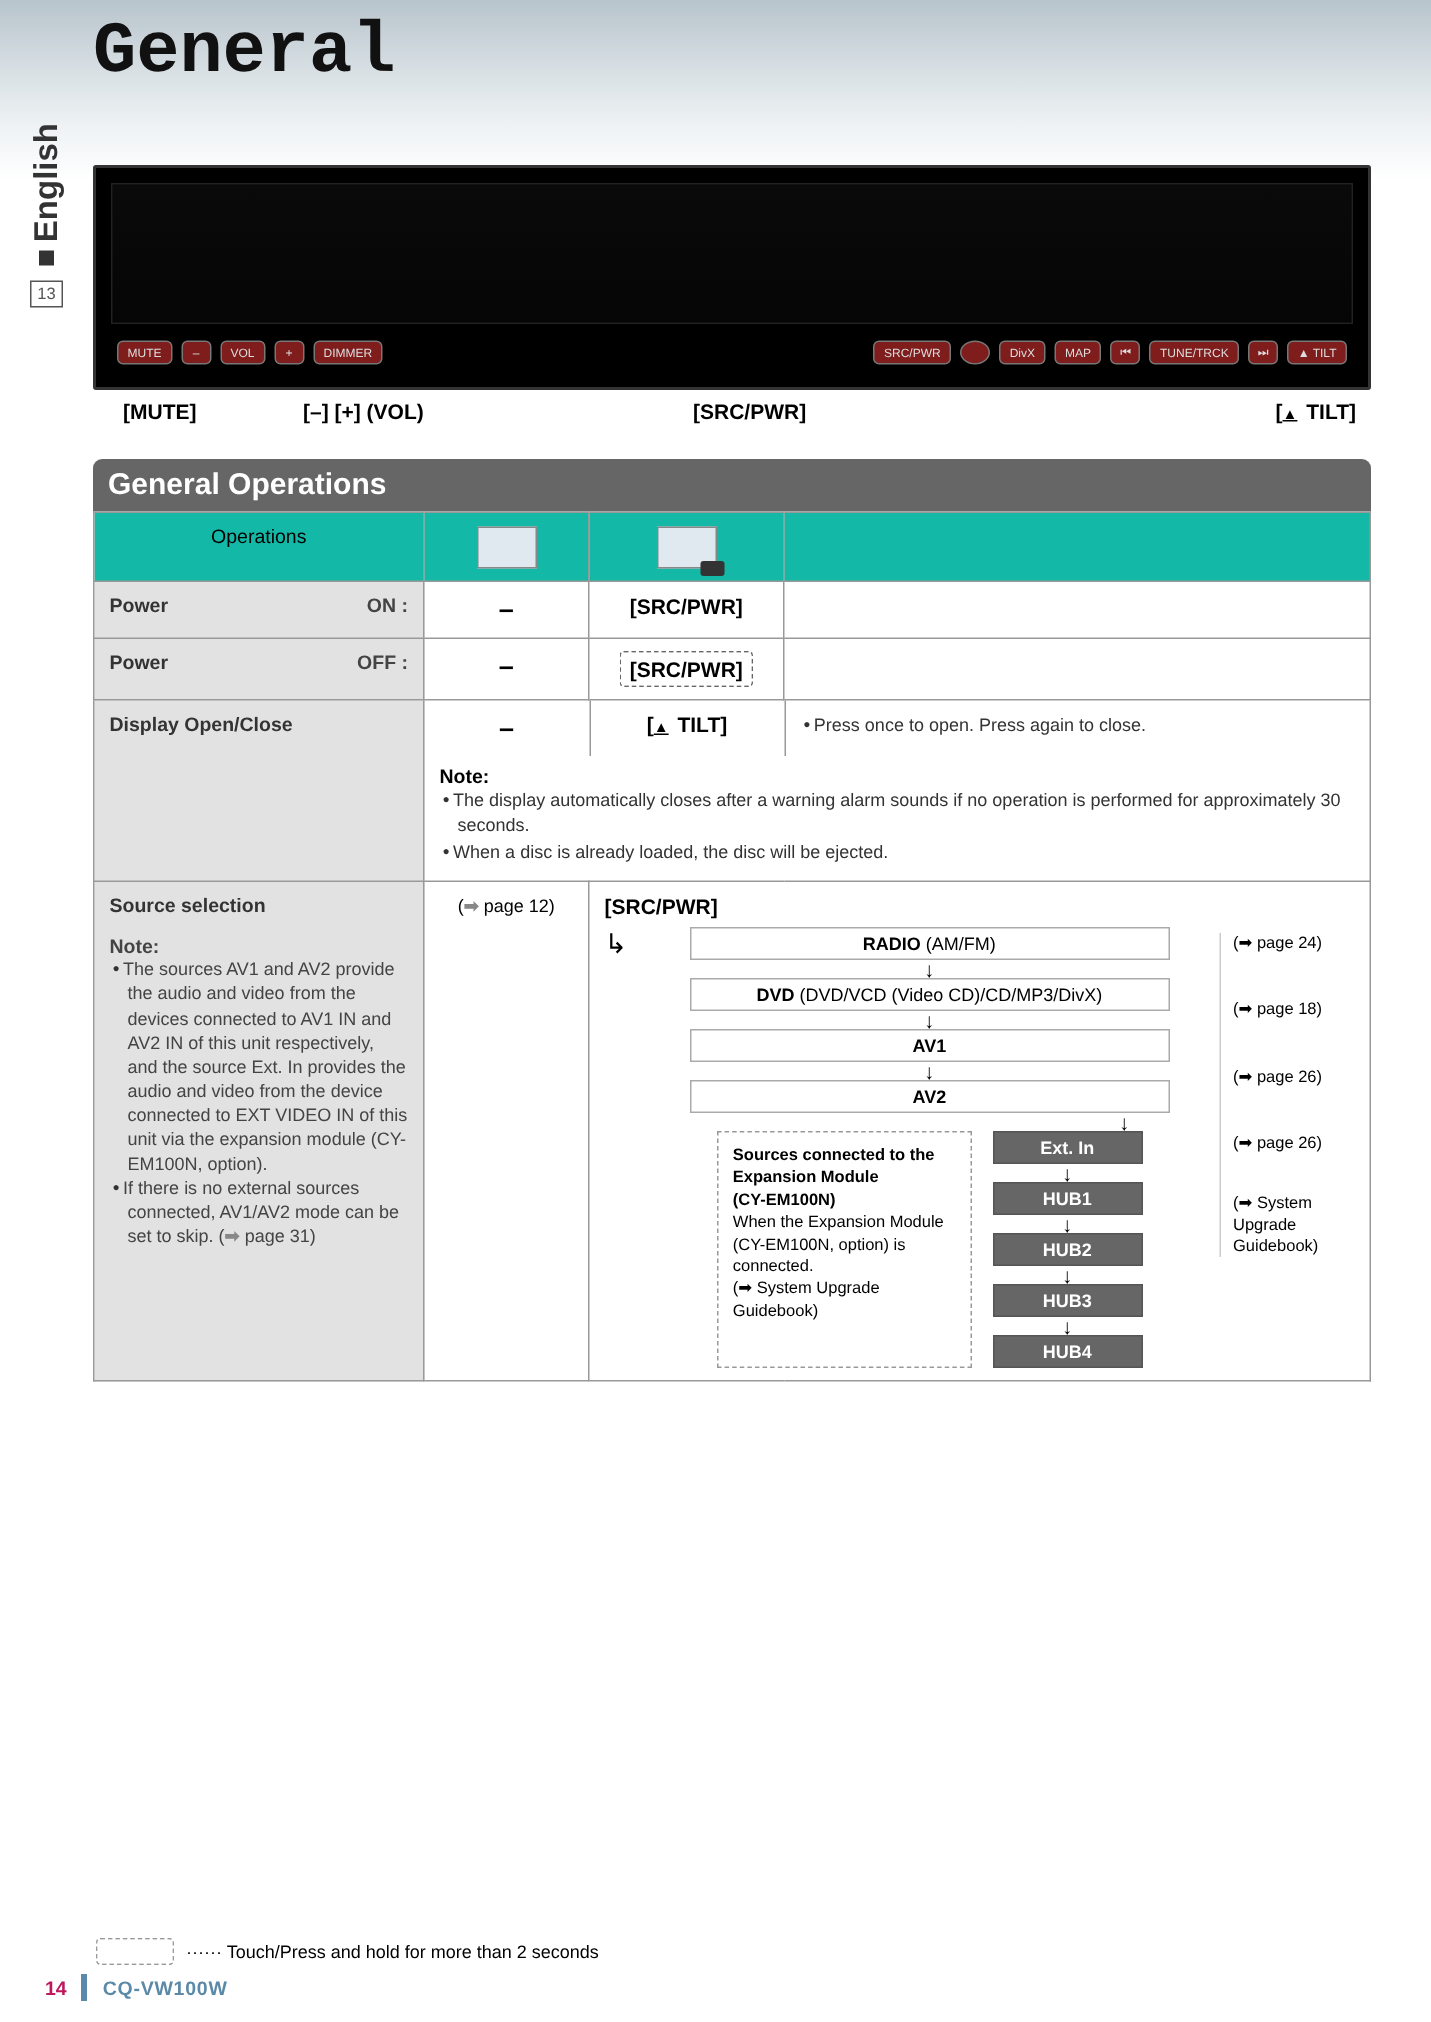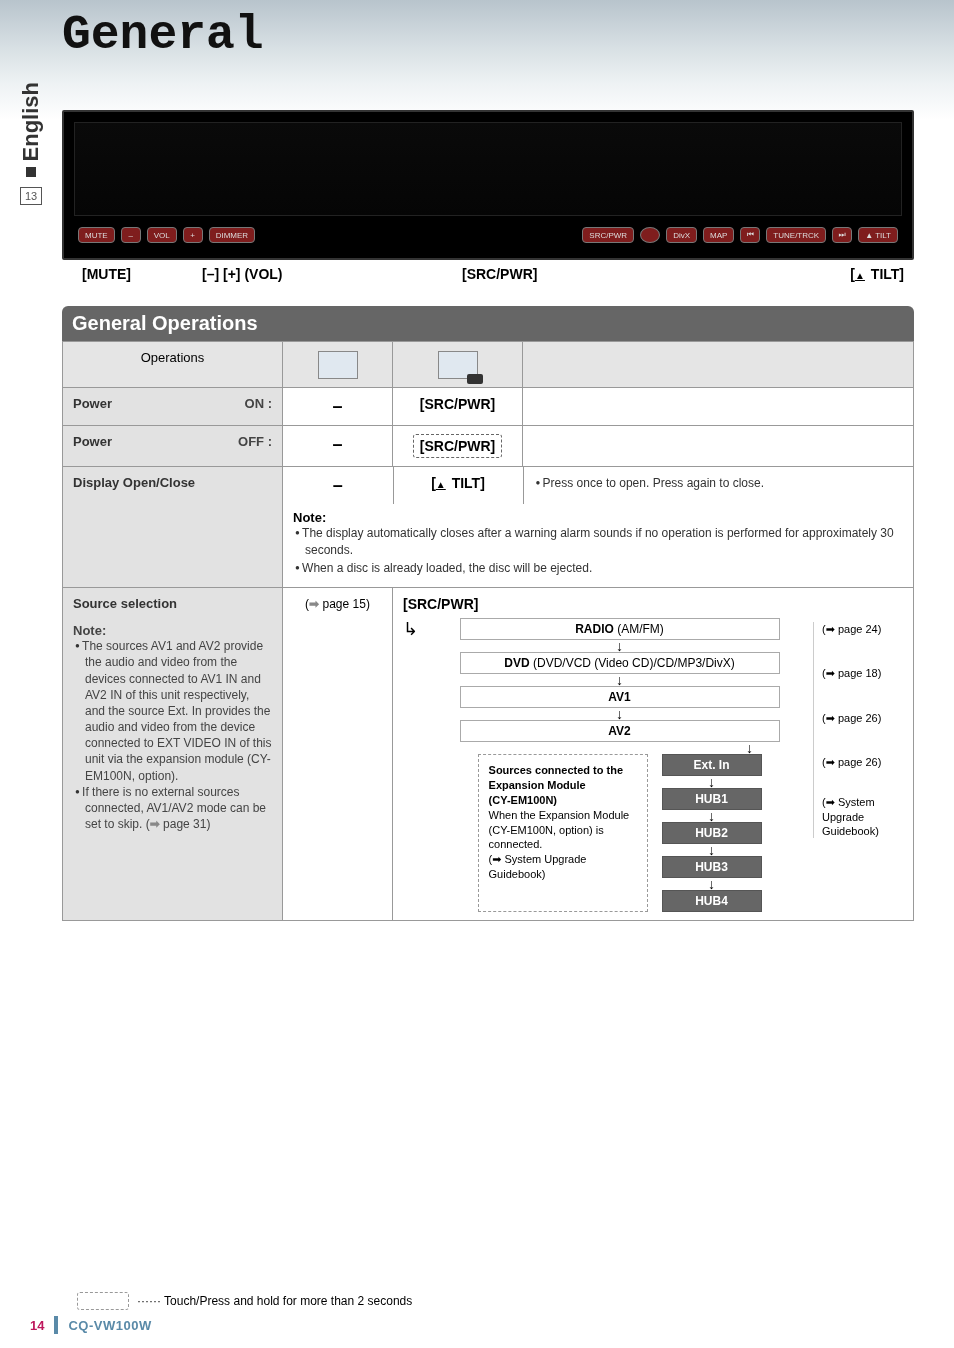--- a/index.html
+++ b/index.html
@@ -83,21 +83,21 @@
     padding: 6px 10px; font-size: 20px;
     border-top-left-radius: 6px; border-top-right-radius: 6px;
   }
   table.ops {
     width: 100%; border-collapse: collapse; table-layout: fixed;
   }
   table.ops td, table.ops th {
     border: 1px solid #999; padding: 8px 10px; vertical-align: top;
     font-size: 13px;
   }
-  table.ops th { text-align: center; font-weight: normal; background: #e5e5e5; }
+  table.ops th { text-align: center; font-weight: normal; background: #14b8a6; }
   table.ops tr.row-head th { height: 46px; }
   .op-cell {
     background: #e2e2e2; font-weight: bold; color: #333;
   }
   .op-cell .onoff {
     float: right; font-weight: bold; color: #444;
   }
   .center { text-align: center; }
   .src-btn {
     display: inline-block; font-weight: bold; font-size: 14px;
@@ -119,21 +119,21 @@
   .down-arr { font-size: 14px; line-height: 10px; }
   .pageref { font-size: 12px; }
   .src-row { display: flex; gap: 14px; align-items: stretch; }
   .dashed-wrap {
     border: 1px dashed #999; padding: 8px 10px; font-size: 11px; width: 170px;
     line-height: 1.35;
   }
   .hub-col { display: flex; flex-direction: column; align-items: center; gap: 1px; }
   .hub-col .flow-item.dark { width: 100px; }
   .footer-legend {
-    position: absolute; left: 77px; bottom: 38px;
+    position: absolute; left: 64px; bottom: 38px;
     font-size: 12px; display: flex; align-items: center; gap: 8px;
   }
   .legend-dashed {
     display: inline-block; width: 52px; height: 18px;
     border: 1.5px dashed #999; border-radius: 3px;
   }
   .footer {
     position: absolute; left: 30px; bottom: 14px;
     display: flex; align-items: center; gap: 10px;
     font-size: 13px;
@@ -283,21 +283,21 @@
       <td class="op-cell" style="vertical-align:top;padding-bottom:20px;">
         <div style="font-weight:bold;margin-bottom:12px;">Source selection</div>
         <div class="note-label" style="color:#444;">Note:</div>
         <div class="srcnote bullet" style="font-weight:normal;">The sources AV1 and AV2 provide the audio and video from the devices connected to AV1 IN and AV2 IN of this unit respectively, and the source Ext. In provides the audio and video from the device connected to EXT VIDEO IN of this unit via the expansion module (CY-EM100N, option).</div>
         <div class="srcnote bullet" style="font-weight:normal;">
           <span>If there is no external sources connected, AV1/AV2 mode can be set to skip. (</span><span class="gray-arrow">➡</span><span> page 31)</span>
         </div>
       </td>
       <td class="center" style="vertical-align:top;">
         <span class="pageref">
-          <span>(</span><span class="gray-arrow">➡</span><span> page 15)</span>
+          <span>(</span><span class="gray-arrow">➡</span><span> page 12)</span>
         </span>
       </td>
       <td colspan="2" style="vertical-align:top;">
         <div class="src-btn" style="margin-bottom:6px;">[SRC/PWR]</div>
 
         <div class="src-sel-row">
           <div class="src-left">
             <div style="display:flex;gap:8px;align-items:flex-start;">
               <div style="font-size:18px;">↳</div>
               <div class="flow-container" style="flex:1;">

